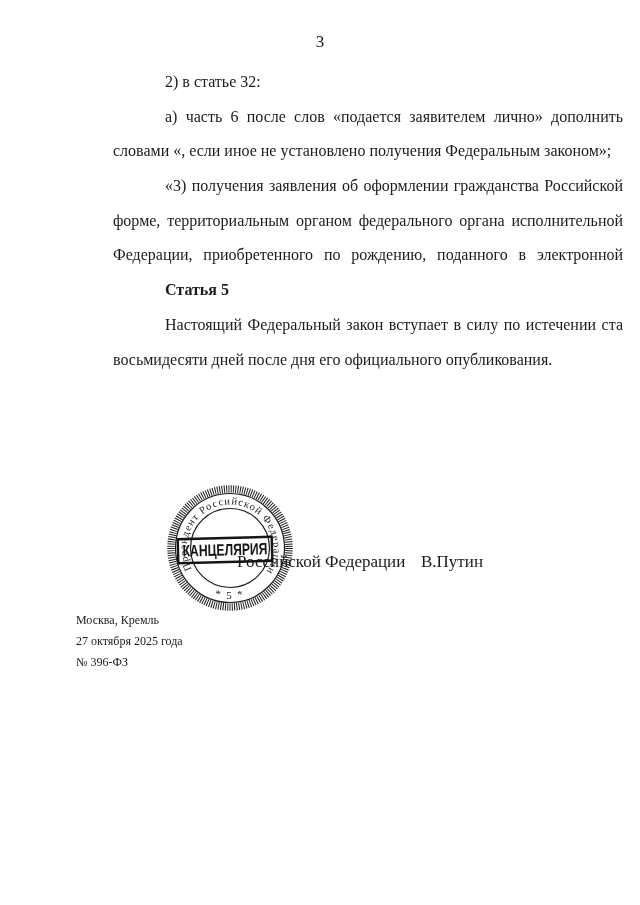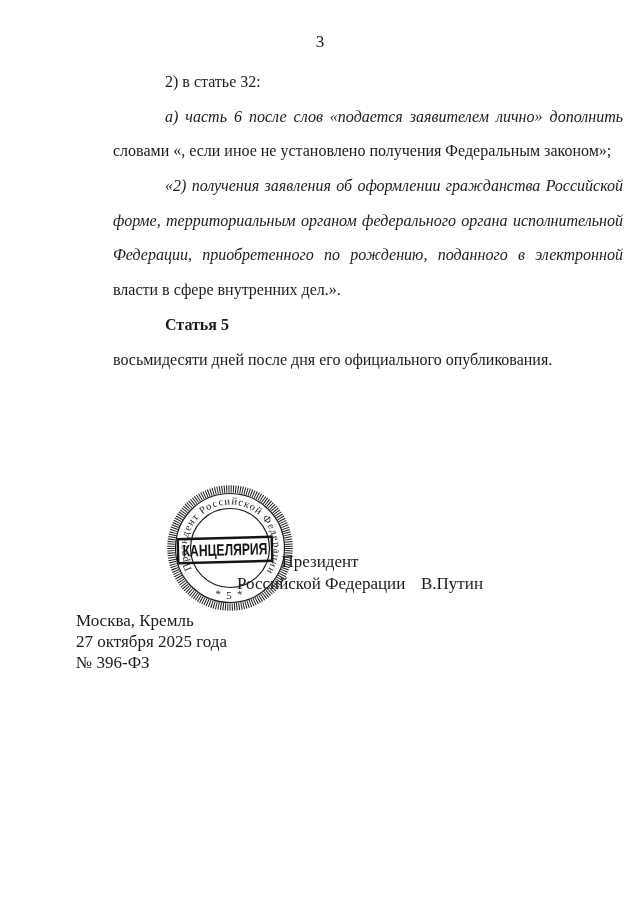--- a/index.html
+++ b/index.html
@@ -19,32 +19,32 @@
   .body-lines {
     position:absolute; left:65px; top:65px; width:510px;
     font-size:16px;
     margin-left:48px;
   }
   .bline {
     line-height:34.7px; height:34.7px;
     white-space:nowrap;
     text-align:left;
   }
-  .bline.justify { text-align:justify; text-align-last:justify;font-style:italic; }
+  .bline.justify { text-align:justify; text-align-last:justify; }
   .bline.indent { padding-left:52px; }
   .bline.bold { font-weight:bold; }
   .sig-block {
     position:absolute; left:237px; top:551px; width:246px;
     font-size:17px; line-height:22px;
   }
   .sig-line1 { width:166px; text-align:center; }
   .sig-line2 { display:flex; justify-content:space-between; }
   .footer-block {
     position:absolute; left:76px; top:610px;
-    font-size:17px; line-height:21px;
+    font-size:12px; line-height:21px;
   }
   .stamp {
     position:absolute; left:165px; top:483px;
     width:130px; height:130px;
     pointer-events:none;
   }
   .stamp svg { display:block; width:130px; height:130px; }
   .stamp .ring-text {
     font-family:"Liberation Serif", serif;
     font-size:10.5px; letter-spacing:1px;
@@ -65,30 +65,29 @@
 <body>
 
 <div class="page">
 
   <div class="page-num">3</div>
 
   <div class="body-lines" id="body-lines">
       <div class="bline indent">2) в статье 32:</div>
       <div class="bline indent justify">а) часть 6 после слов «подается заявителем лично» дополнить</div>
       <div class="bline">словами «, если иное не установлено получения Федеральным законом»;</div>
-      <div class="bline indent justify">«2) получения заявления об оформлении гражданства Российской</div>
+      <div class="bline indent justify">«3) получения заявления об оформлении гражданства Российской</div>
       <div class="bline justify">форме, территориальным органом федерального органа исполнительной</div>
       <div class="bline justify">Федерации, приобретенного по рождению, поданного в электронной</div>
-      <div class="bline">власти в сфере внутренних дел.».</div>
       <div class="bline indent bold">Статья 5</div>
+      <div class="bline indent justify">Настоящий Федеральный закон вступает в силу по истечении ста</div>
       <div class="bline">восьмидесяти дней после дня его официального опубликования.</div>
     </div>
 
   <div class="sig-block">
-    <div class="sig-line1">Президент</div>
     <div class="sig-line2">
       <span>Российской Федерации</span>
       <span>В.Путин</span>
     </div>
   </div>
 
   <div class="stamp">
     <svg viewBox="0 0 130 130" xmlns="http://www.w3.org/2000/svg">
       <defs>
         <path id="ringPath" d="M 27.0 86.1 A 43.5 43.5 0 1 1 101.1 89.3" fill="none"></path>

